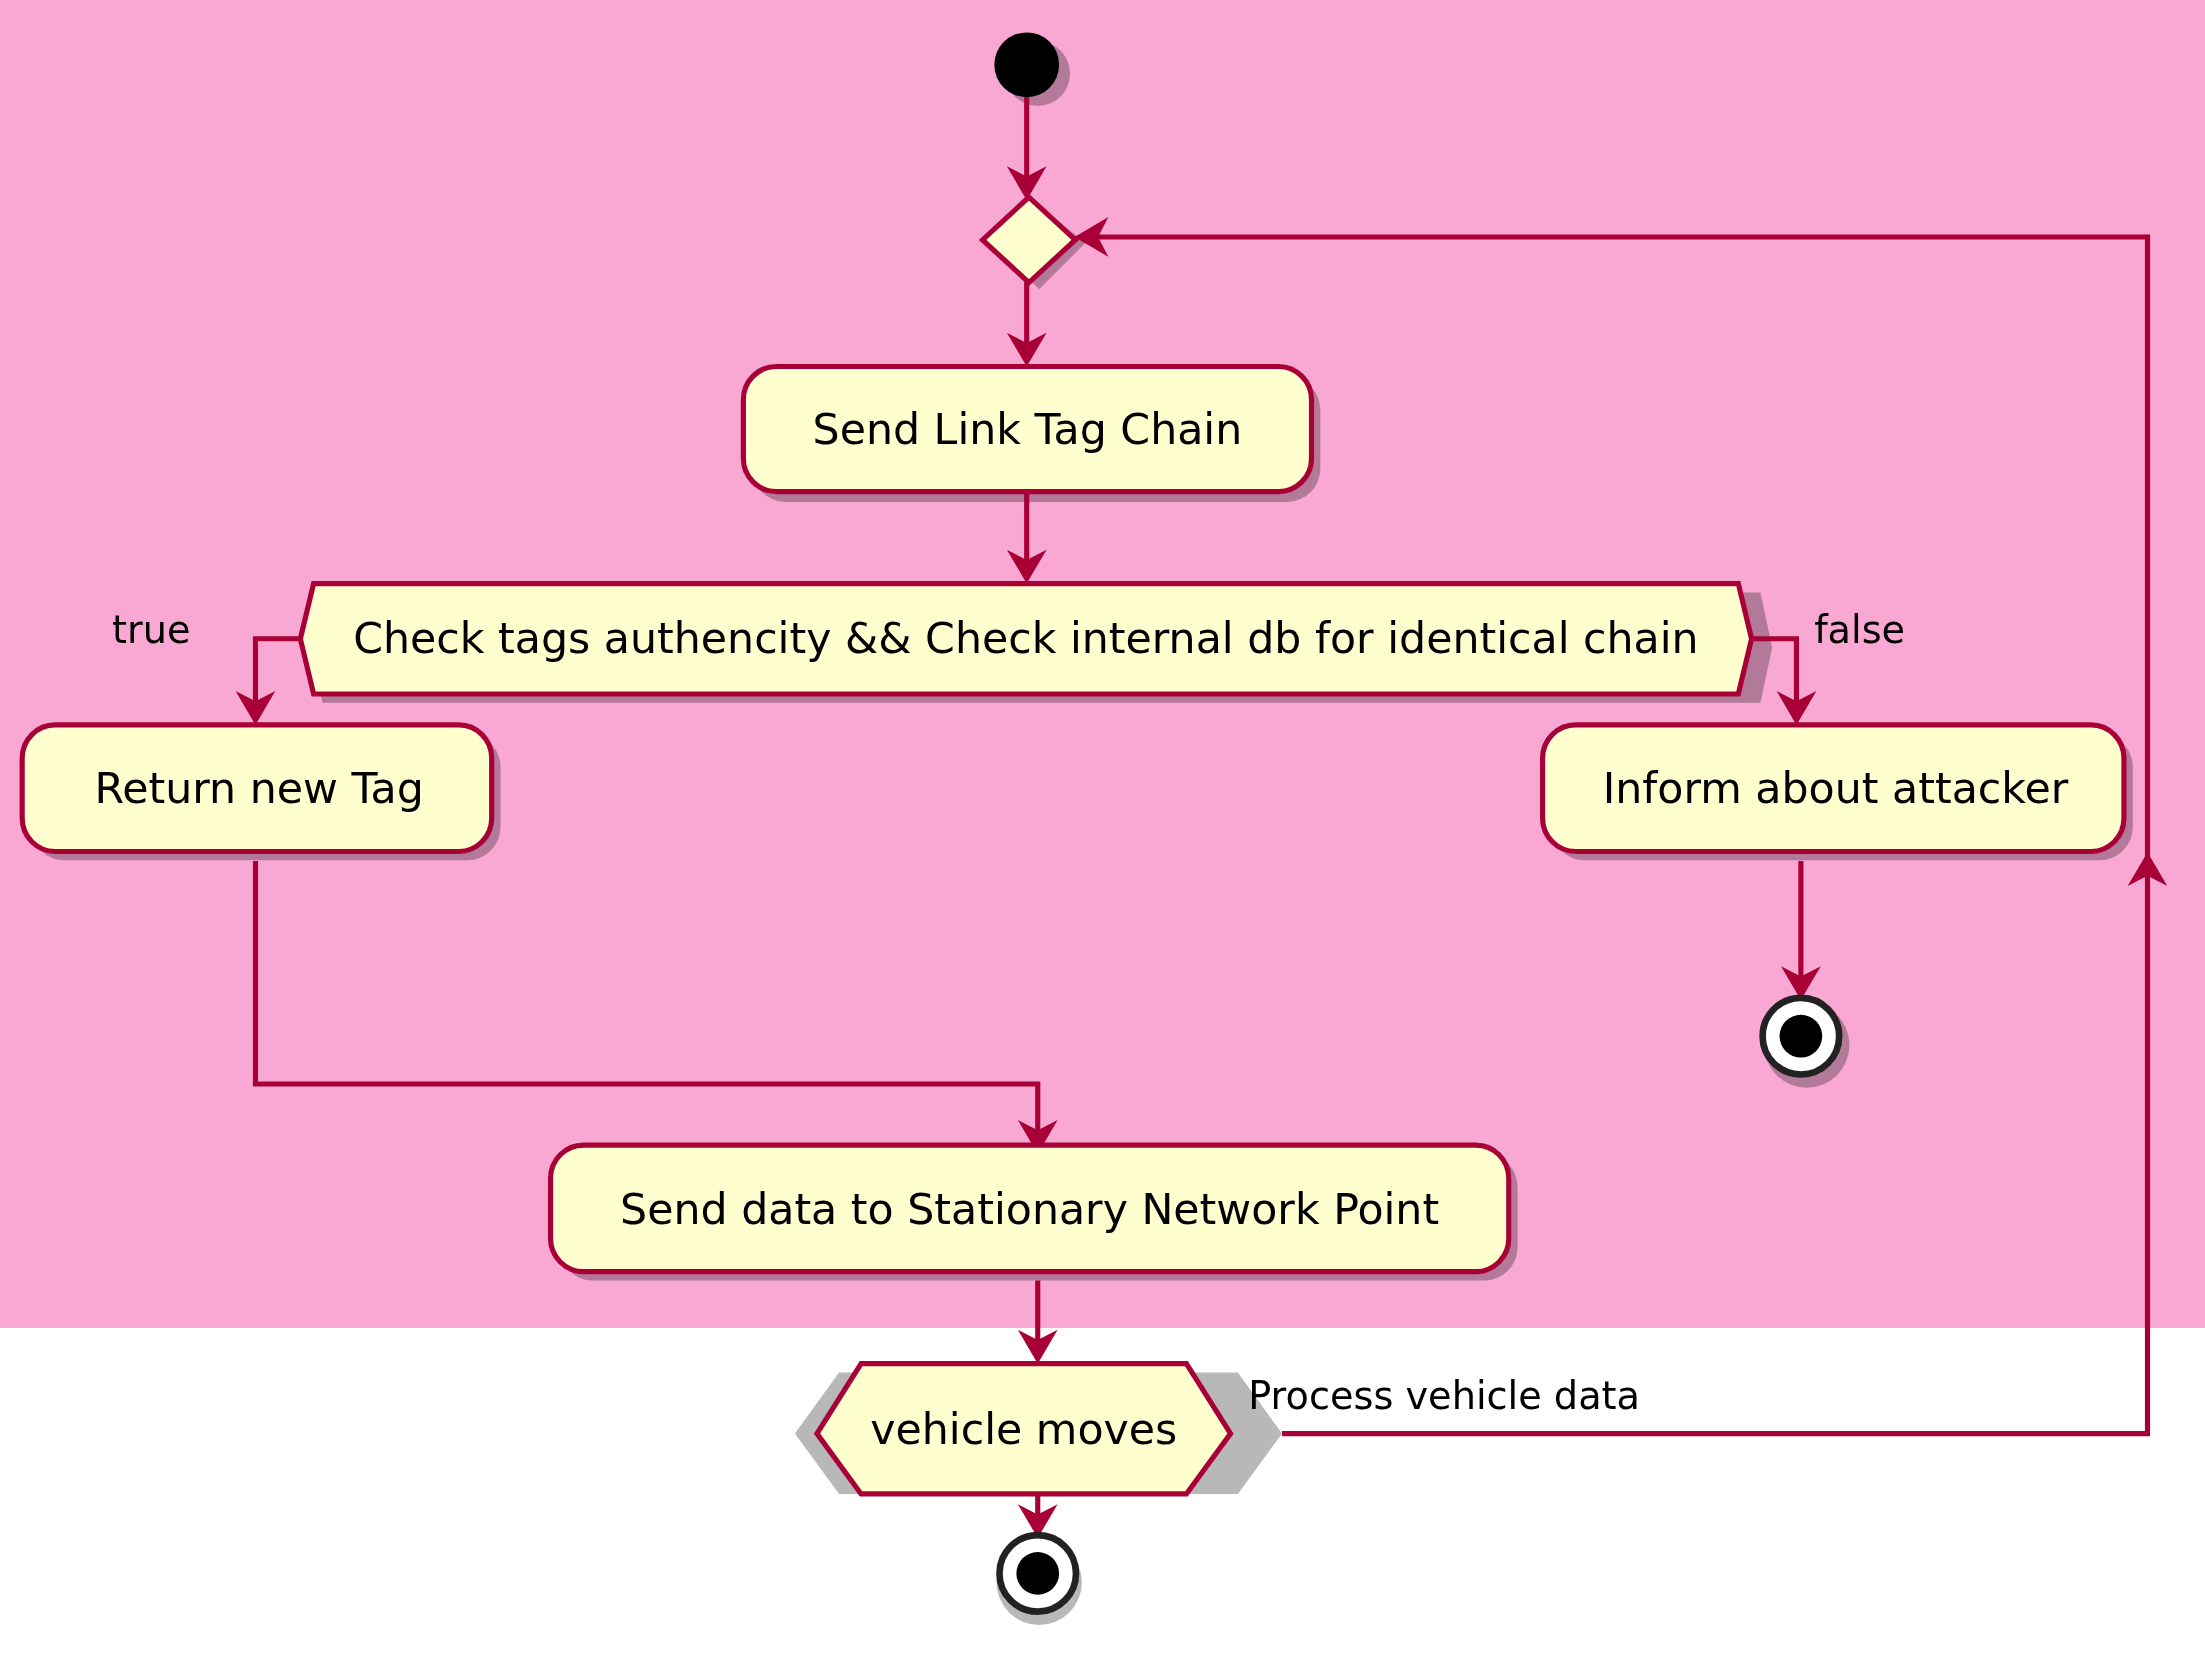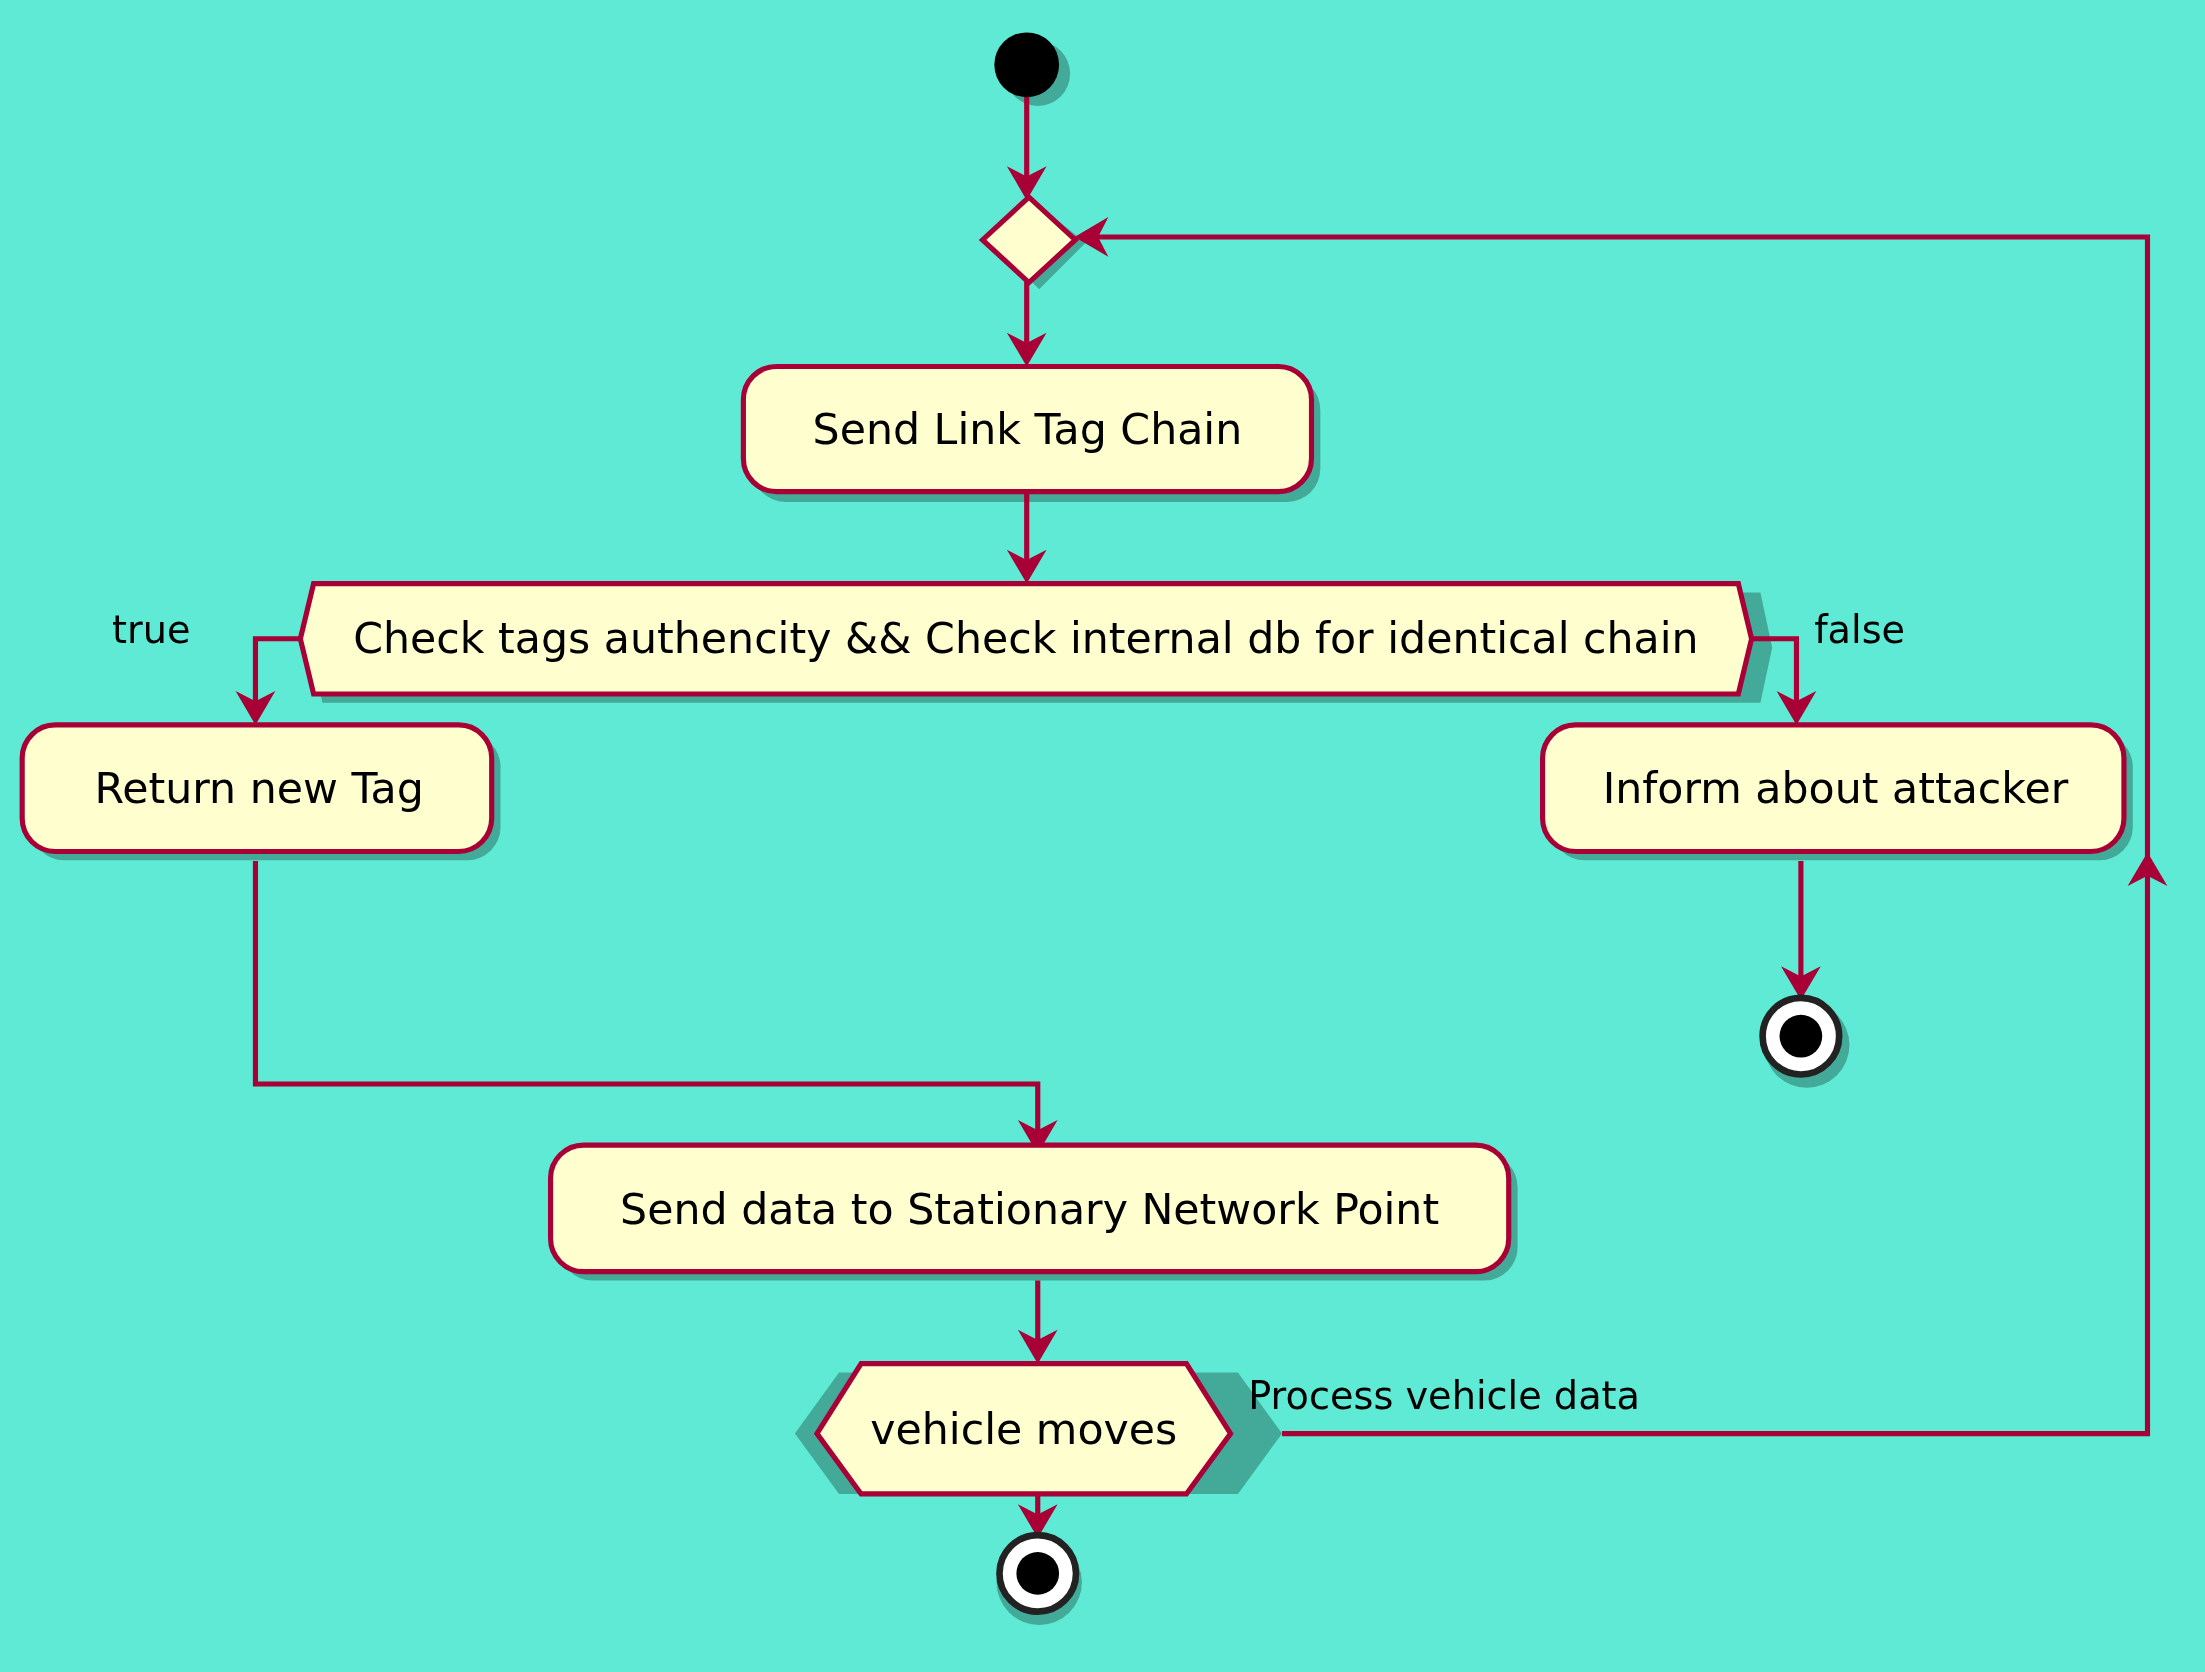--- a/index.html
+++ b/index.html
@@ -9,22 +9,22 @@
   }
   body {
     width: 2205px;
     height: 1672px;
     font-family: "DejaVu Sans", sans-serif;
     overflow: hidden;
   }
   #diagram-root {
     position: relative;
     width: 2205px;
-    height: 1672px;
-    background: #5eead4;
+    height: 1328px;
+    background: #f9a8d4;
   }
   svg#activity-diagram {
     display: block;
     width: 2205px;
     height: 1672px;
   }
   .node-shape {
     fill: #FEFECE;
     stroke: #A80036;
     stroke-width: 7;

